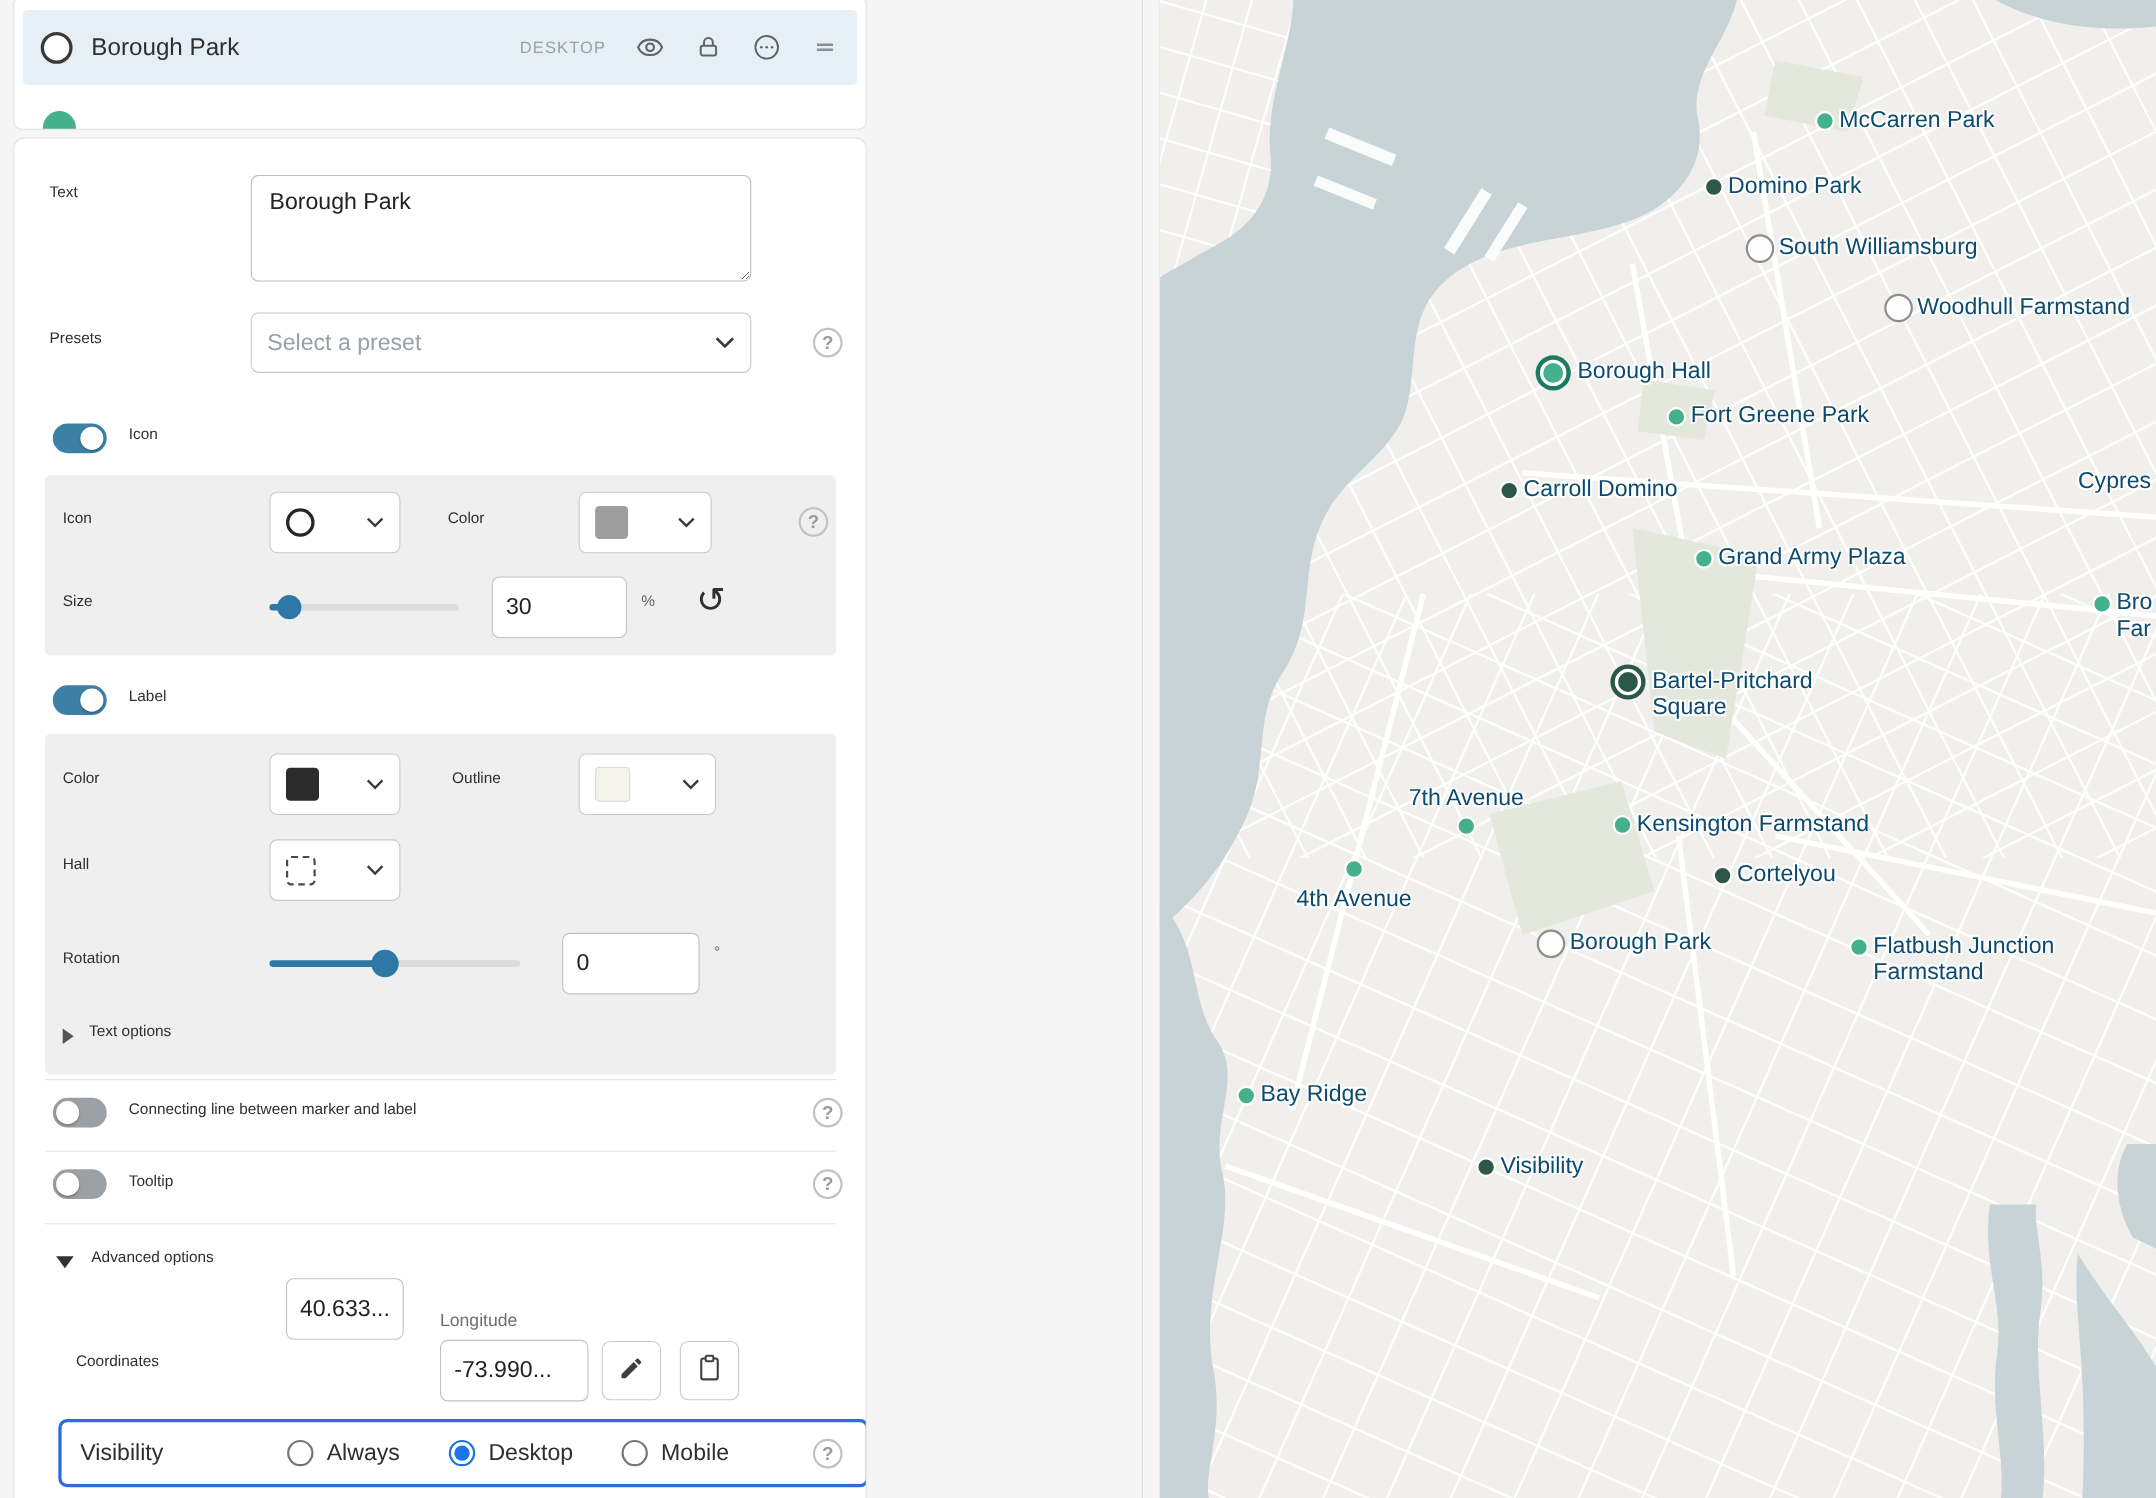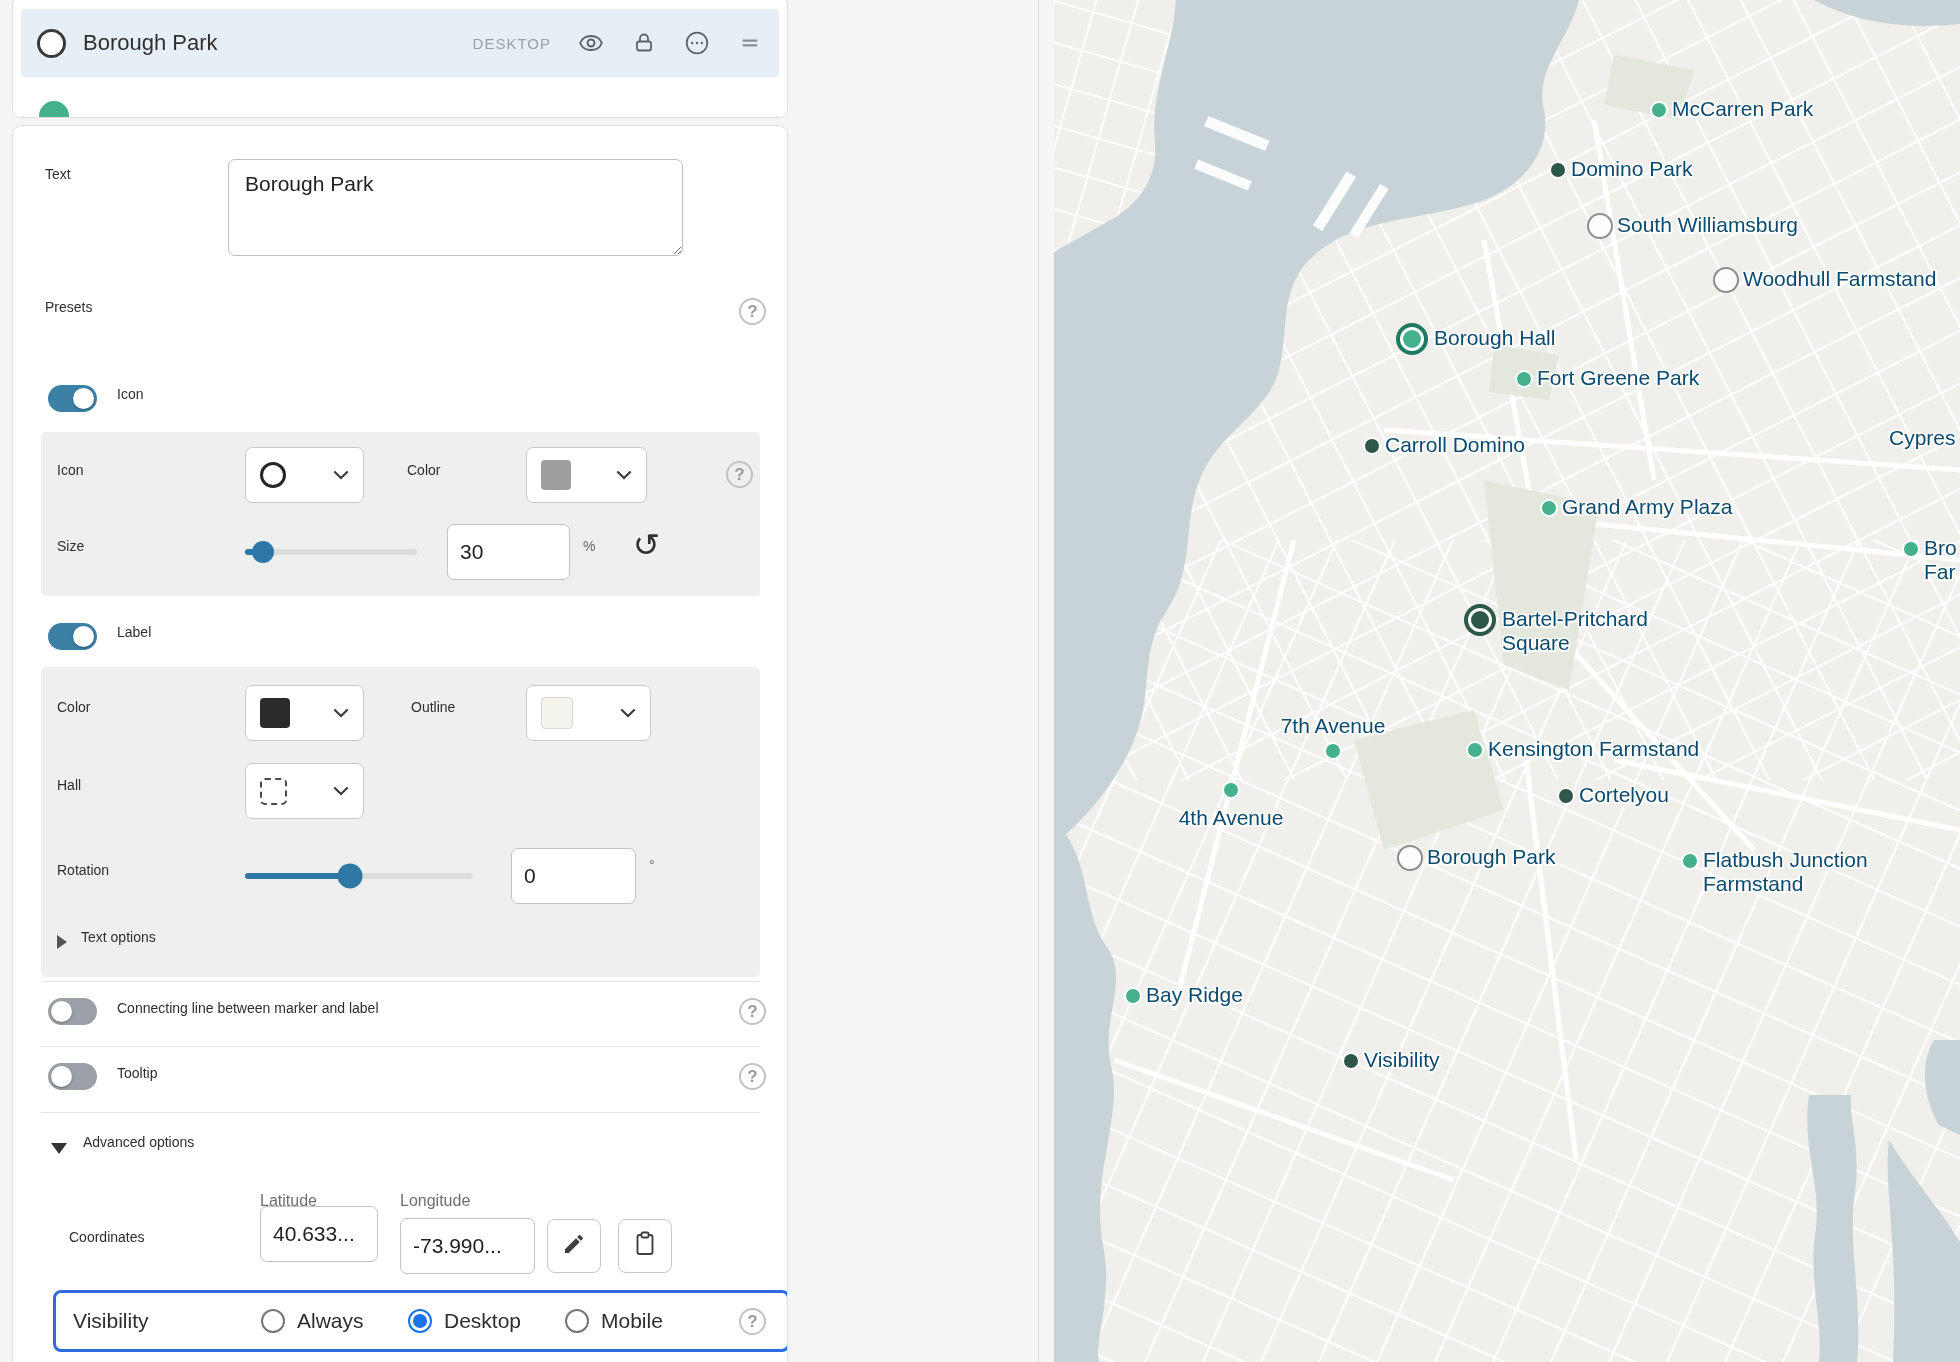--- a/index.html
+++ b/index.html
@@ -118,20 +118,28 @@
     </div>
     <span class="next-row-circle"></span>
   </div>
 
   <div class="card card-form">
 
     <span class="lbl abs" style="left:32px;top:40px">Text</span>
     <textarea class="tx" style="left: 215px; top: 33px; width: 455px; height: 97px;">Borough Park</textarea>
 
     <span class="lbl abs" style="left:32px;top:173px">Presets</span>
+    <div class="dd" style="left:215px;top:158px;width:455px;height:55px">
+      <span class="ph">Select a preset</span>
+      <span class="chev">
+        <svg width="18" height="11" viewBox="0 0 18 11" fill="none" stroke="#3a3a3a" stroke-width="2.4">
+            <path d="M1.5 1.5 9 9l7.5-7.5"></path>
+          </svg>
+      </span>
+    </div>
     <span class="help" style="left:726px;top:172px">?</span>
 
     <div class="toggle" style="left:35px;top:259px" data-state="on">
         <span class="knob"></span>
       </div>
     <span class="lbl abs" style="left:104px;top:260px">Icon</span>
 
     <div class="section" style="left:28px;top:306px;width:719px;height:164px">
       <span class="lbl abs" style="left:16px;top:30px">Icon</span>
       <div class="dd" style="left:204px;top:15px;width:119px;height:56px">
@@ -226,21 +234,21 @@
     <span class="lbl abs" style="left:104px;top:939px">Tooltip</span>
     <span class="help" style="left:726px;top:937px">?</span>
 
     <div class="hr" style="top:986px"></div>
     <span class="abs" style="left:38px;top:1014px"><span class="tri-down"></span></span>
     <span class="lbl abs" style="left:70px;top:1008px">Advanced options</span>
 
     <span class="small-lbl abs" style="left:247px;top:1066px">Latitude</span>
     <span class="small-lbl abs" style="left:387px;top:1066px">Longitude</span>
     <span class="lbl abs" style="left:56px;top:1103px">Coordinates</span>
-    <input class="input" style="left: 247px; top: 1080px; width: 118px; height: 56px;" value="40.633...">
+    <input class="input" style="left: 247px; top: 1036px; width: 107px; height: 56px;" value="40.633...">
     <input class="input" style="left: 387px; top: 1092px; width: 135px; height: 56px;" value="-73.990...">
     <div class="icon-btn" style="left:534px;top:1093px">
       <span>
         <svg width="24" height="24" viewBox="0 0 24 24" fill="#3c4043">
           <path d="M3 17.25V21h3.75L17.8 9.94l-3.75-3.75L3 17.25zM20.7 7.04a1 1 0 0 0 0-1.41l-2.34-2.34a1 1 0 0 0-1.41 0l-1.83 1.83 3.75 3.75 1.83-1.83z"></path>
         </svg>
       </span>
     </div>
     <div class="icon-btn" style="left:605px;top:1093px">
       <span>

